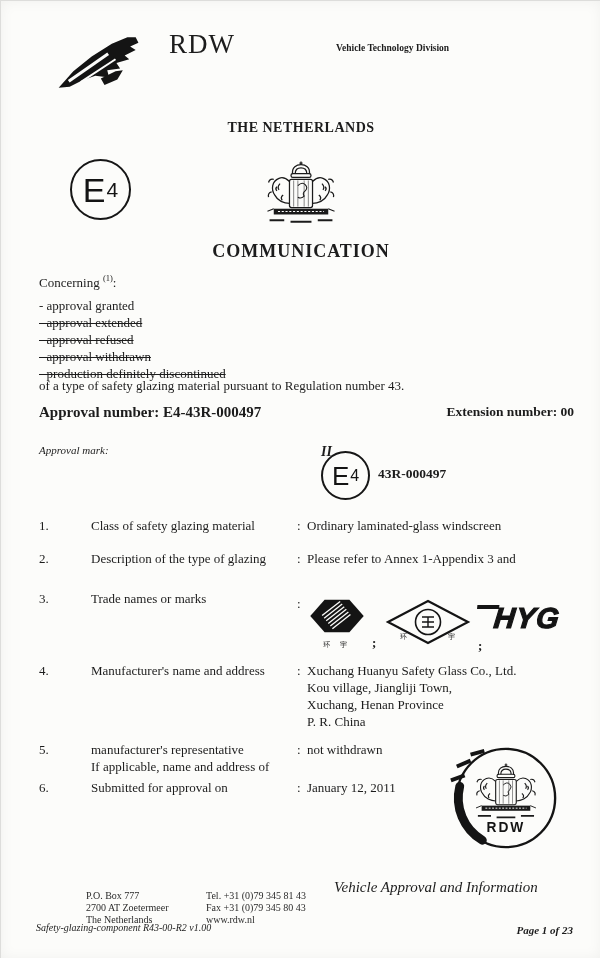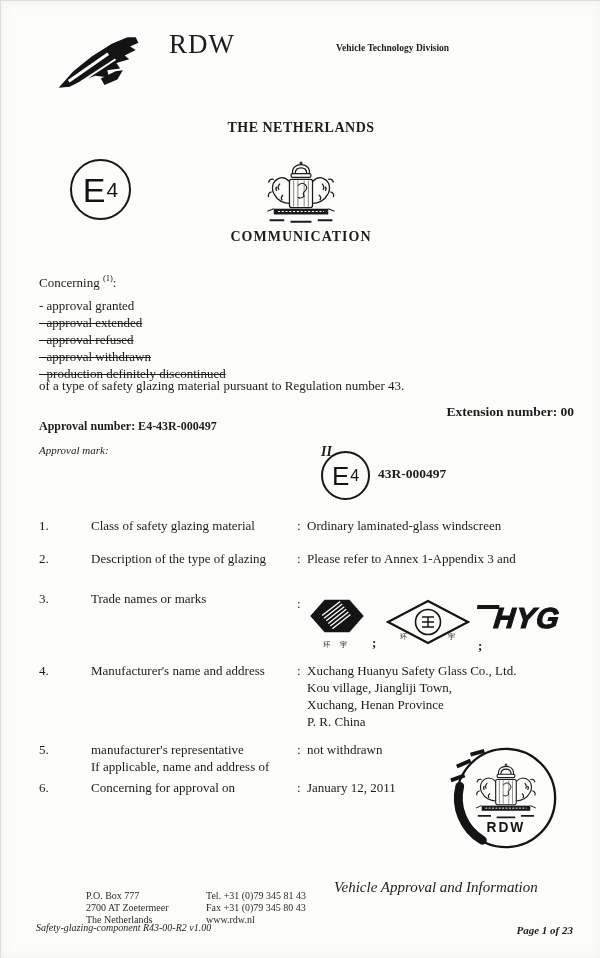--- a/index.html
+++ b/index.html
@@ -98,36 +98,36 @@
 
   <div class="abs ebadge" style="left:69px;top:158px;width:57px;height:57px">
     <span class="eL">E</span>
     <span class="eD">4</span>
   </div>
 
   <svg class="abs" style="left:256px;top:153px" width="88" height="78" viewBox="0 0 84 62" aria-hidden="true">
     <use href="#coa"></use>
   </svg>
 
-  <div class="abs ctr b" style="top:228px;font-size:14px;letter-spacing:1px">COMMUNICATION</div>
+  <div class="abs ctr b" style="top:240px;font-size:18px;letter-spacing:1px">COMMUNICATION</div>
 
   <div class="abs t13" style="left:38px;top:269px">
     <span>Concerning</span>
     <sup class="fn">(1)</sup><span>:</span>
   </div>
   <div class="abs t13" style="left:38px;top:296px">
     <div>- approval granted</div>
     <div class="struck">- approval extended</div>
     <div class="struck">- approval refused</div>
     <div class="struck">- approval withdrawn</div>
     <div class="struck">- production definitely discontinued</div>
   </div>
   <div class="abs t13" style="left:38px;top:376px">of a type of safety glazing material pursuant to Regulation number 43.</div>
 
-  <div class="abs b" style="left:38px;top:418px;font-size:12px">Approval number: E4-43R-000497</div>
+  <div class="abs b" style="left:38px;top:403px;font-size:15px">Approval number: E4-43R-000497</div>
   <div class="abs b" style="right:27px;top:403px;font-size:13.5px">Extension number: 00</div>
 
   <div class="abs b i" style="left:320px;top:443px;width:46px;font-size:14px">II</div>
   <div class="abs i" style="left:38px;top:443px;font-size:11px">Approval mark:</div>
   <div class="abs ebadge small" style="left:320px;top:450px;width:45px;height:45px">
     <span class="eL">E</span>
     <span class="eD">4</span>
   </div>
   <div class="abs b" style="left:377px;top:465px;font-size:13.5px">43R-000497</div>
 
@@ -192,21 +192,21 @@
 
   <div class="abs t13 col-no" style="top:740px">5.</div>
   <div class="abs t13 col-label" style="top:740px">
     <div>manufacturer's representative</div>
     <div>If applicable, name and address of</div>
   </div>
   <div class="abs t13 col-colon" style="top:740px">:</div>
   <div class="abs t13 col-value" style="top:740px">not withdrawn</div>
 
   <div class="abs t13 col-no" style="top:778px">6.</div>
-  <div class="abs t13 col-label" style="top:778px">Concerning for approval on</div>
+  <div class="abs t13 col-label" style="top:778px">Submitted for approval on</div>
   <div class="abs t13 col-colon" style="top:778px">:</div>
   <div class="abs t13 col-value" style="top:778px">January 12, 2011</div>
 
   <svg class="abs" style="left:444px;top:738px" width="118" height="118" viewBox="0 0 120 120" aria-hidden="true">
     <circle cx="62" cy="60" r="50" fill="#fcfcfa" stroke="#141414" stroke-width="2.4"></circle>
     <path d="M15 48 A50 50 0 0 0 38 103" fill="none" stroke="#141414" stroke-width="9" stroke-linecap="round"></path>
     <line x1="6" y1="42" x2="20" y2="37" stroke="#141414" stroke-width="4"></line>
     <line x1="12" y1="28" x2="26" y2="22" stroke="#141414" stroke-width="4"></line>
     <line x1="26" y1="16" x2="40" y2="12" stroke="#141414" stroke-width="4"></line>
     <use href="#coa" x="22" y="24" width="80" height="59"></use>

